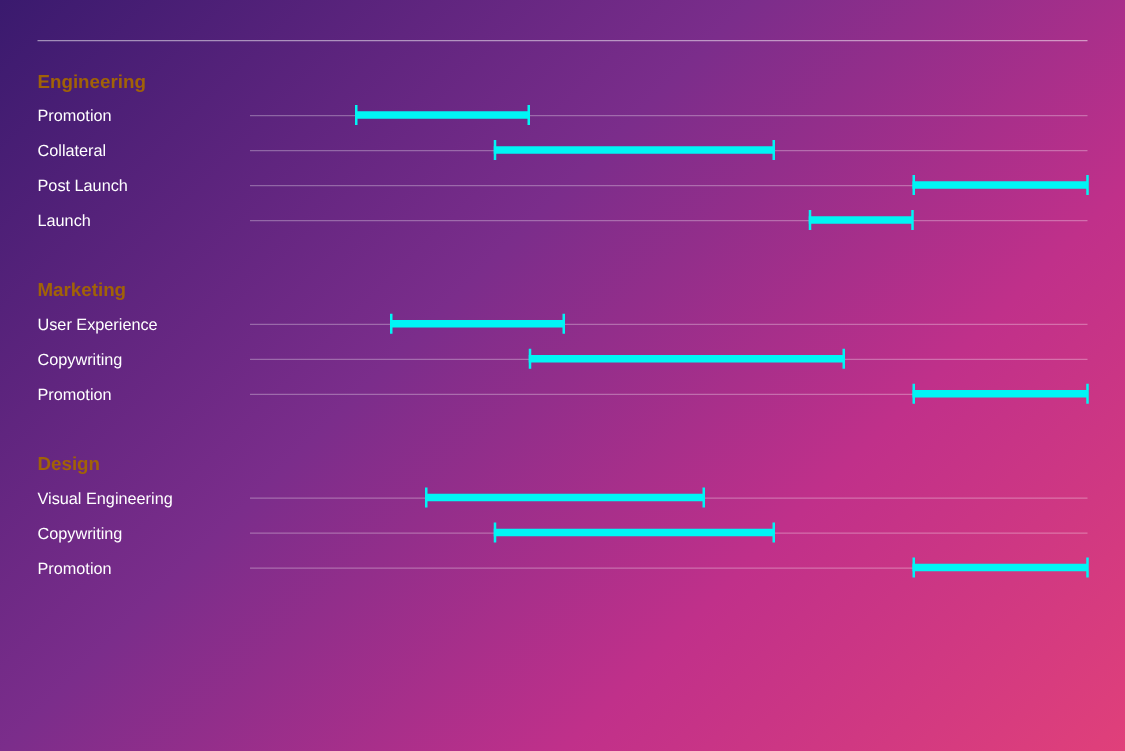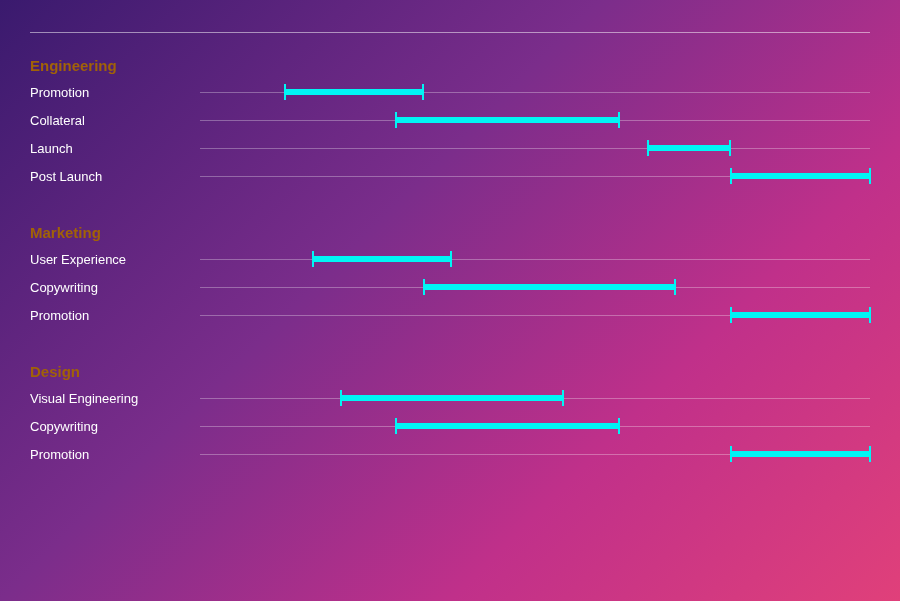--- a/index.html
+++ b/index.html
@@ -134,31 +134,31 @@
           </div>
         </div>
         <div class="gantt-row">
           <div class="row-label">Collateral</div>
           <div class="row-track">
             <div class="track-line"></div>
             <div class="bar" style="left: 29.1667%; width: 33.3333%;"></div>
           </div>
         </div>
         <div class="gantt-row">
+          <div class="row-label">Post Launch</div>
+          <div class="row-track">
+            <div class="track-line"></div>
+            <div class="bar" style="left: 79.1667%; width: 20.8333%;"></div>
+          </div>
+        </div>
+        <div class="gantt-row">
           <div class="row-label">Launch</div>
           <div class="row-track">
             <div class="track-line"></div>
             <div class="bar" style="left: 66.6667%; width: 12.5%;"></div>
-          </div>
-        </div>
-        <div class="gantt-row">
-          <div class="row-label">Post Launch</div>
-          <div class="row-track">
-            <div class="track-line"></div>
-            <div class="bar" style="left: 79.1667%; width: 20.8333%;"></div>
           </div>
         </div>
         <div class="section-gap"></div>
         <div class="section-title">Marketing</div>
         <div class="gantt-row">
           <div class="row-label">User Experience</div>
           <div class="row-track">
             <div class="track-line"></div>
             <div class="bar" style="left: 16.6667%; width: 20.8333%;"></div>
           </div>

